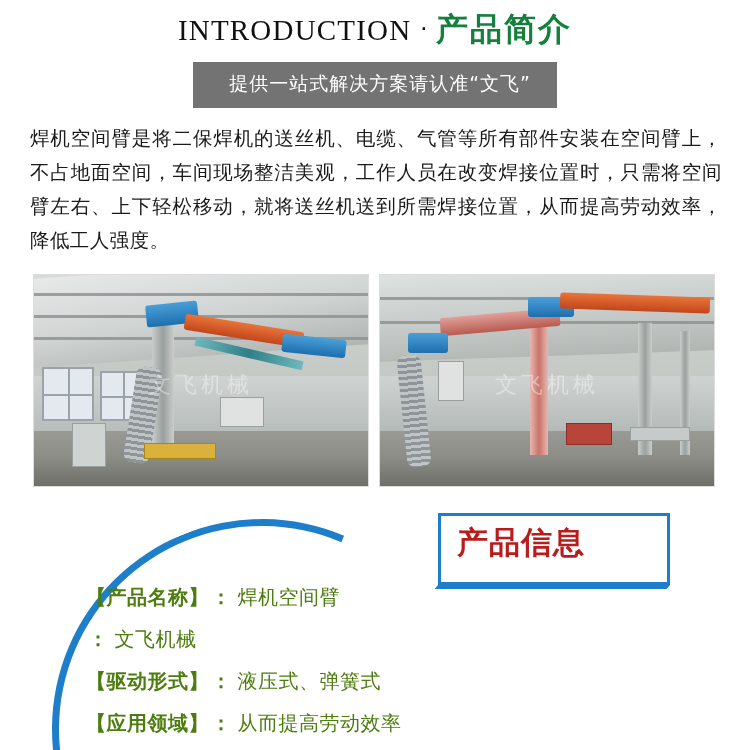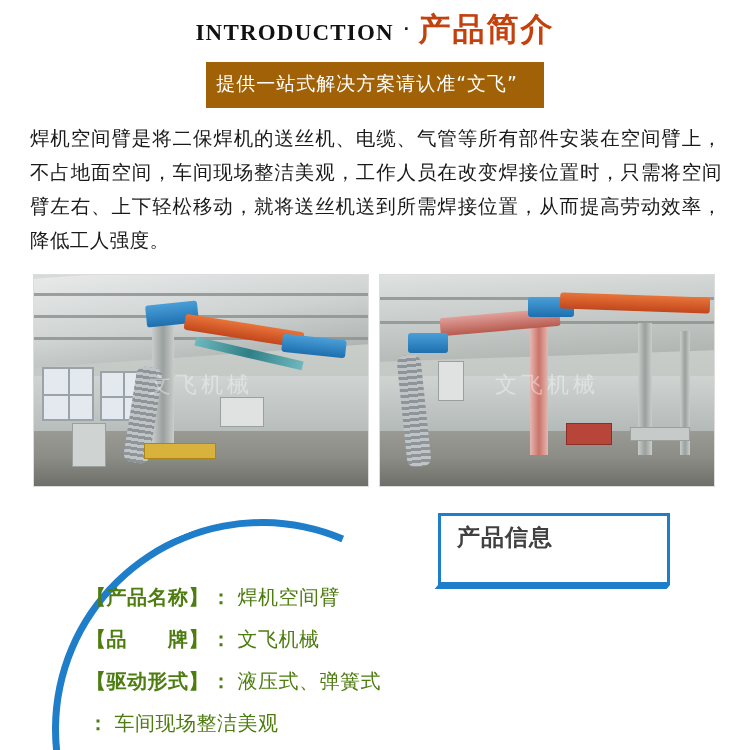--- a/index.html
+++ b/index.html
@@ -14,52 +14,52 @@
   
   .header {
     display: flex;
     align-items: baseline;
     justify-content: center;
     padding-top: 8px;
     gap: 6px;
   }
   .header-en {
     font-family: "Liberation Serif", serif;
-    font-size: 23px;
-    font-weight: bold;
+    font-size: 29px;
+    font-weight: normal;
     letter-spacing: 1.2px;
     color: #111;
   }
   .header-dot {
     font-size: 26px;
     color: #111;
     position: relative;
     top: -4px;
     padding: 0 2px;
   }
   .header-cn {
     font-family: "DejaVu Sans", sans-serif;
     font-size: 32px;
     font-weight: bold;
-    color: #c2410c;
+    color: #15803d;
     letter-spacing: 2px;
   }
 
   
   .subbanner-wrap {
     display: flex;
     justify-content: center;
     margin-top: 10px;
   }
   .subbanner {
-    background: #a16207;
+    background: #737373;
     color: #ffffff;
     font-size: 19px;
     font-family: "DejaVu Sans", sans-serif;
-    padding: 9px 26px 11px 10px;
+    padding: 9px 26px 11px 36px;
     letter-spacing: 1px;
     white-space: nowrap;
   }
 
   
   .intro-para {
     margin: 14px 28px 8px 30px;
     font-family: "DejaVu Sans", sans-serif;
     font-size: 19.5px;
     line-height: 34px;
@@ -166,23 +166,23 @@
   }
   .info-box {
     position: absolute;
     left: 438px; top: 12px;
     width: 232px; height: 72px;
     border: 3px solid #1f7ec9;
     background: #ffffff;
   }
   .info-box .cn {
     font-family: "DejaVu Sans", sans-serif;
-    font-size: 23px;
+    font-size: 31px;
     font-weight: bold;
-    color: #404040;
+    color: #b91c1c;
     margin: 6px 0 0 16px;
     letter-spacing: 1px;
   }
   .info-box .en {
     font-family: "Liberation Sans", sans-serif;
     font-size: 16px;
     color: #111;
     margin: 2px 0 0 16px;
     letter-spacing: 0.3px;
   }
@@ -298,30 +298,30 @@
     </div>
     <div class="info-box-tail"></div>
 
     <div class="spec-list">
       <div class="spec-row">
         <span class="spec-label">【产品名称】</span>
         <span class="spec-colon">：</span>
         <span class="spec-value">焊机空间臂</span>
       </div>
       <div class="spec-row">
-        <span class="spec-label">【品　　牌】</span>
         <span class="spec-colon">：</span>
         <span class="spec-value">文飞机械</span>
       </div>
       <div class="spec-row">
         <span class="spec-label">【驱动形式】</span>
         <span class="spec-colon">：</span>
         <span class="spec-value">液压式、弹簧式</span>
       </div>
       <div class="spec-row">
+        <span class="spec-label">【应用领域】</span>
         <span class="spec-colon">：</span>
-        <span class="spec-value">车间现场整洁美观</span>
+        <span class="spec-value">从而提高劳动效率</span>
       </div>
     </div>
 
   </div>
 
 </div>
 
 </body></html>

